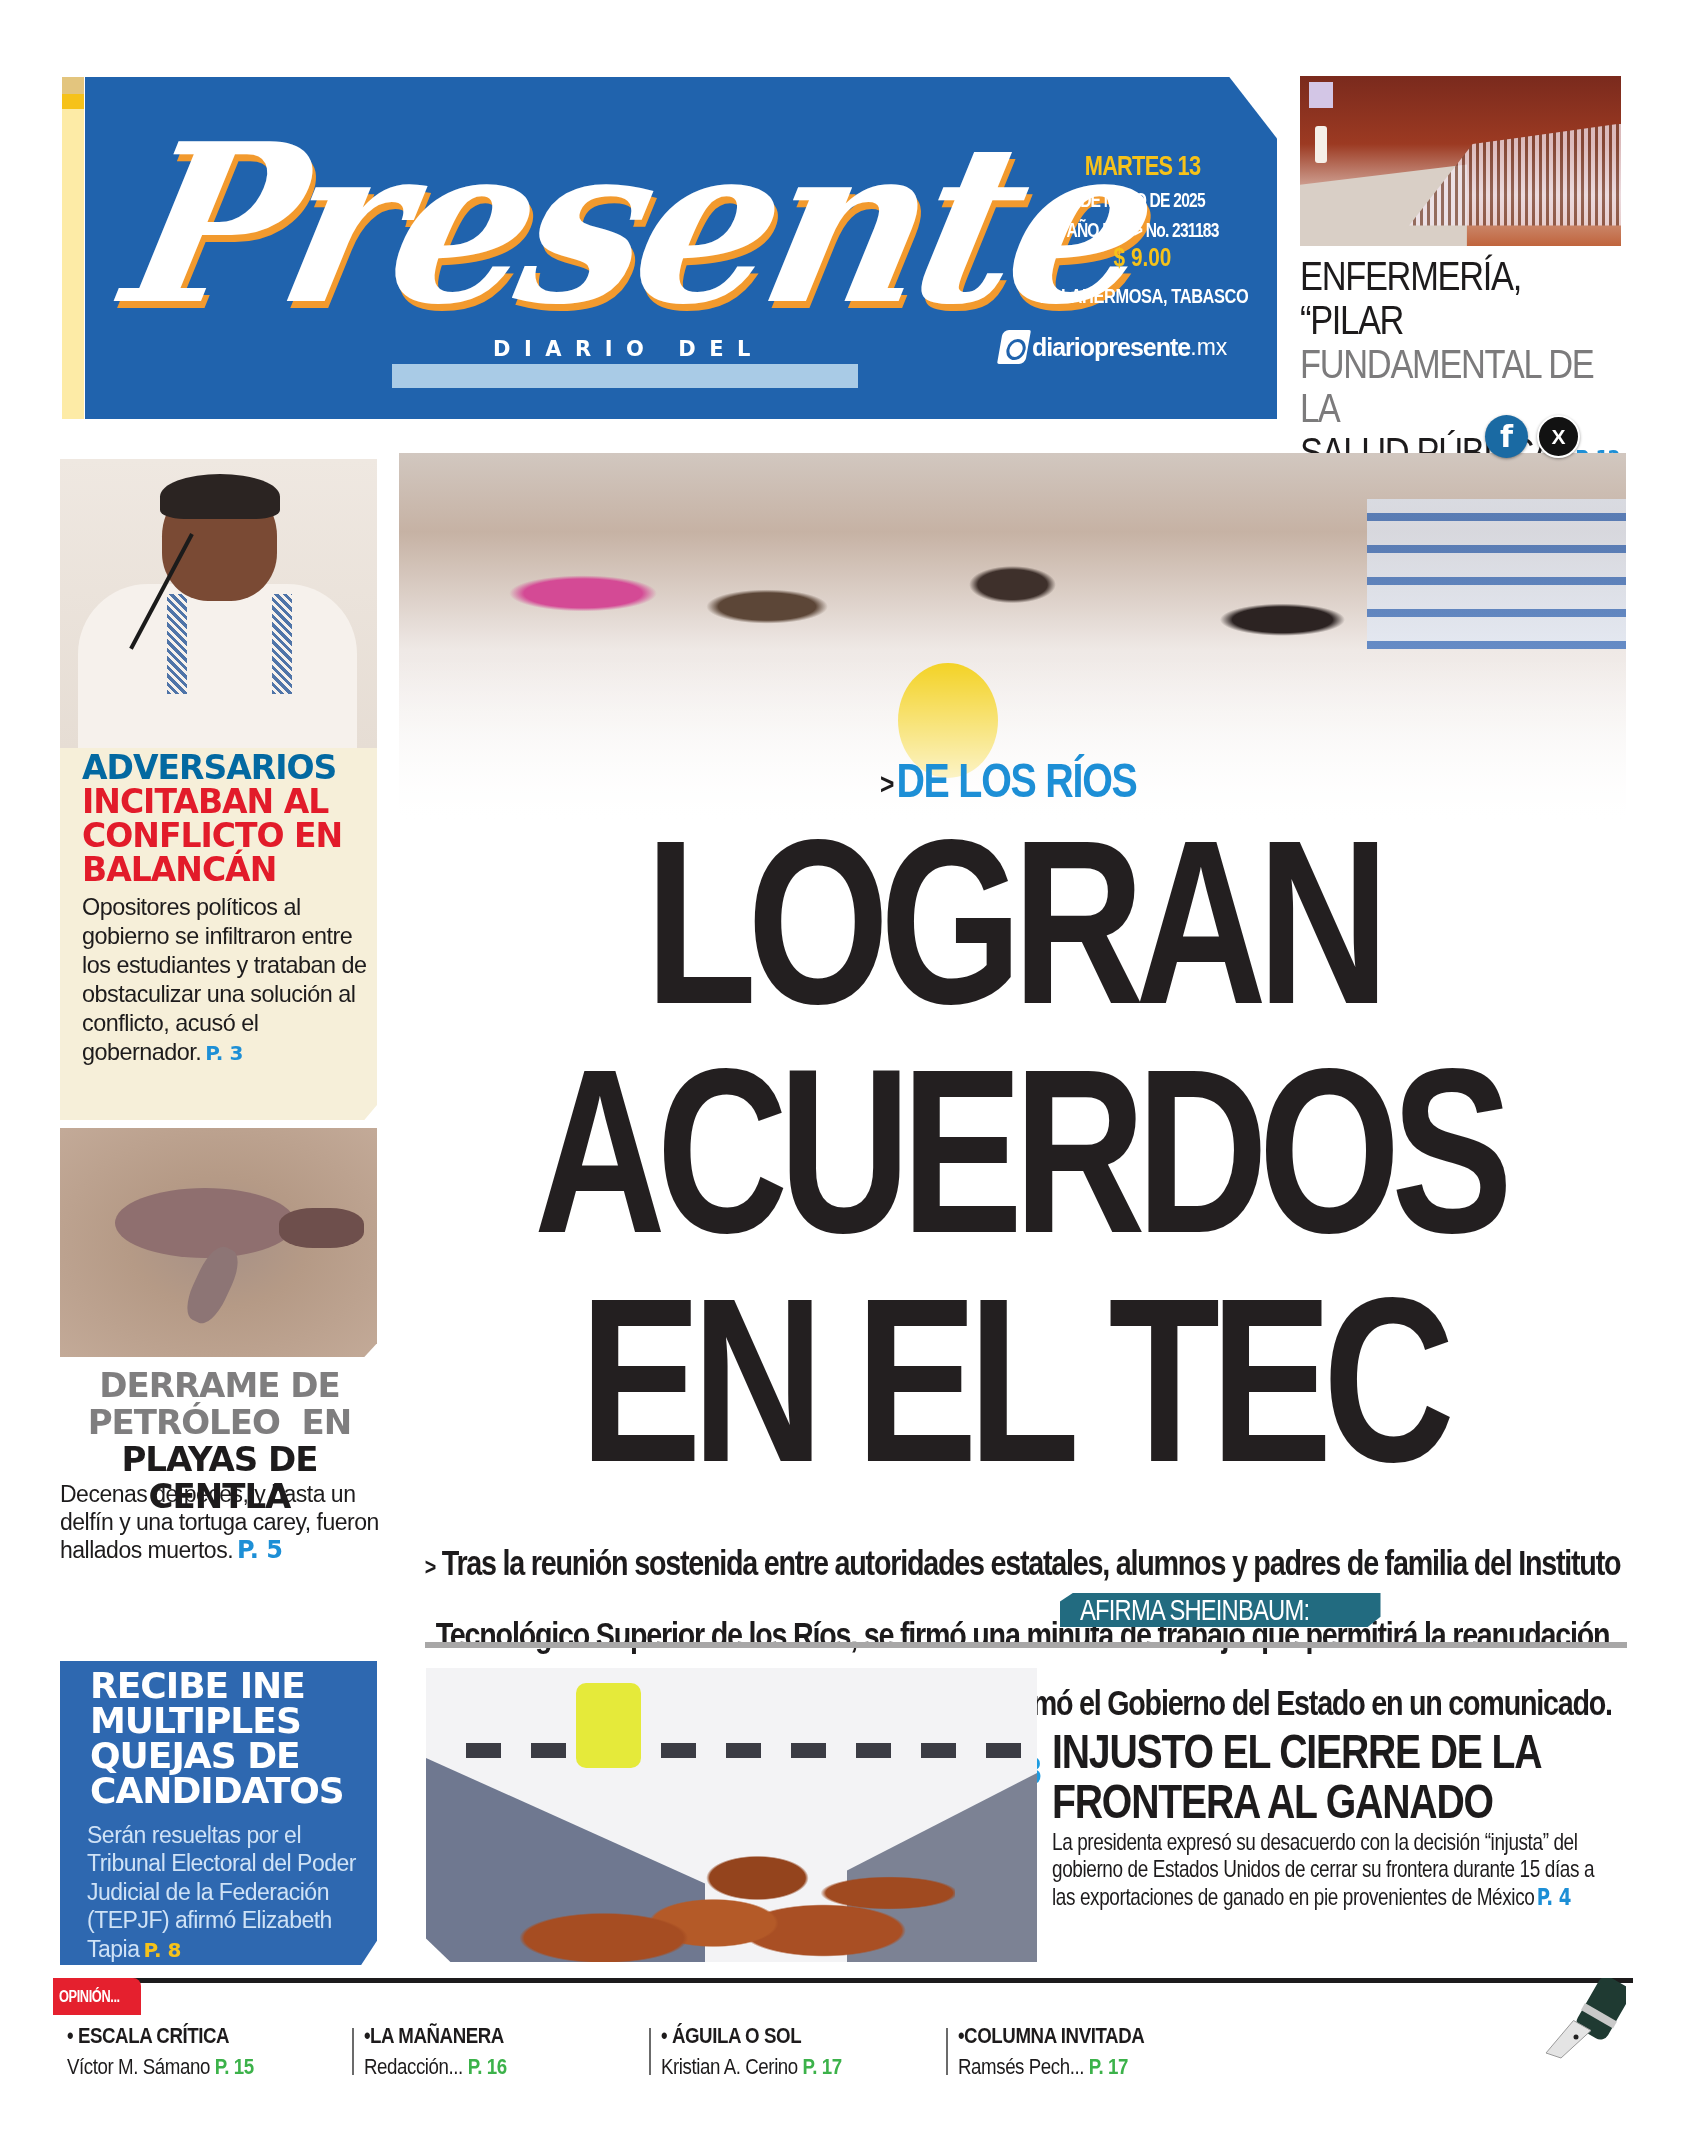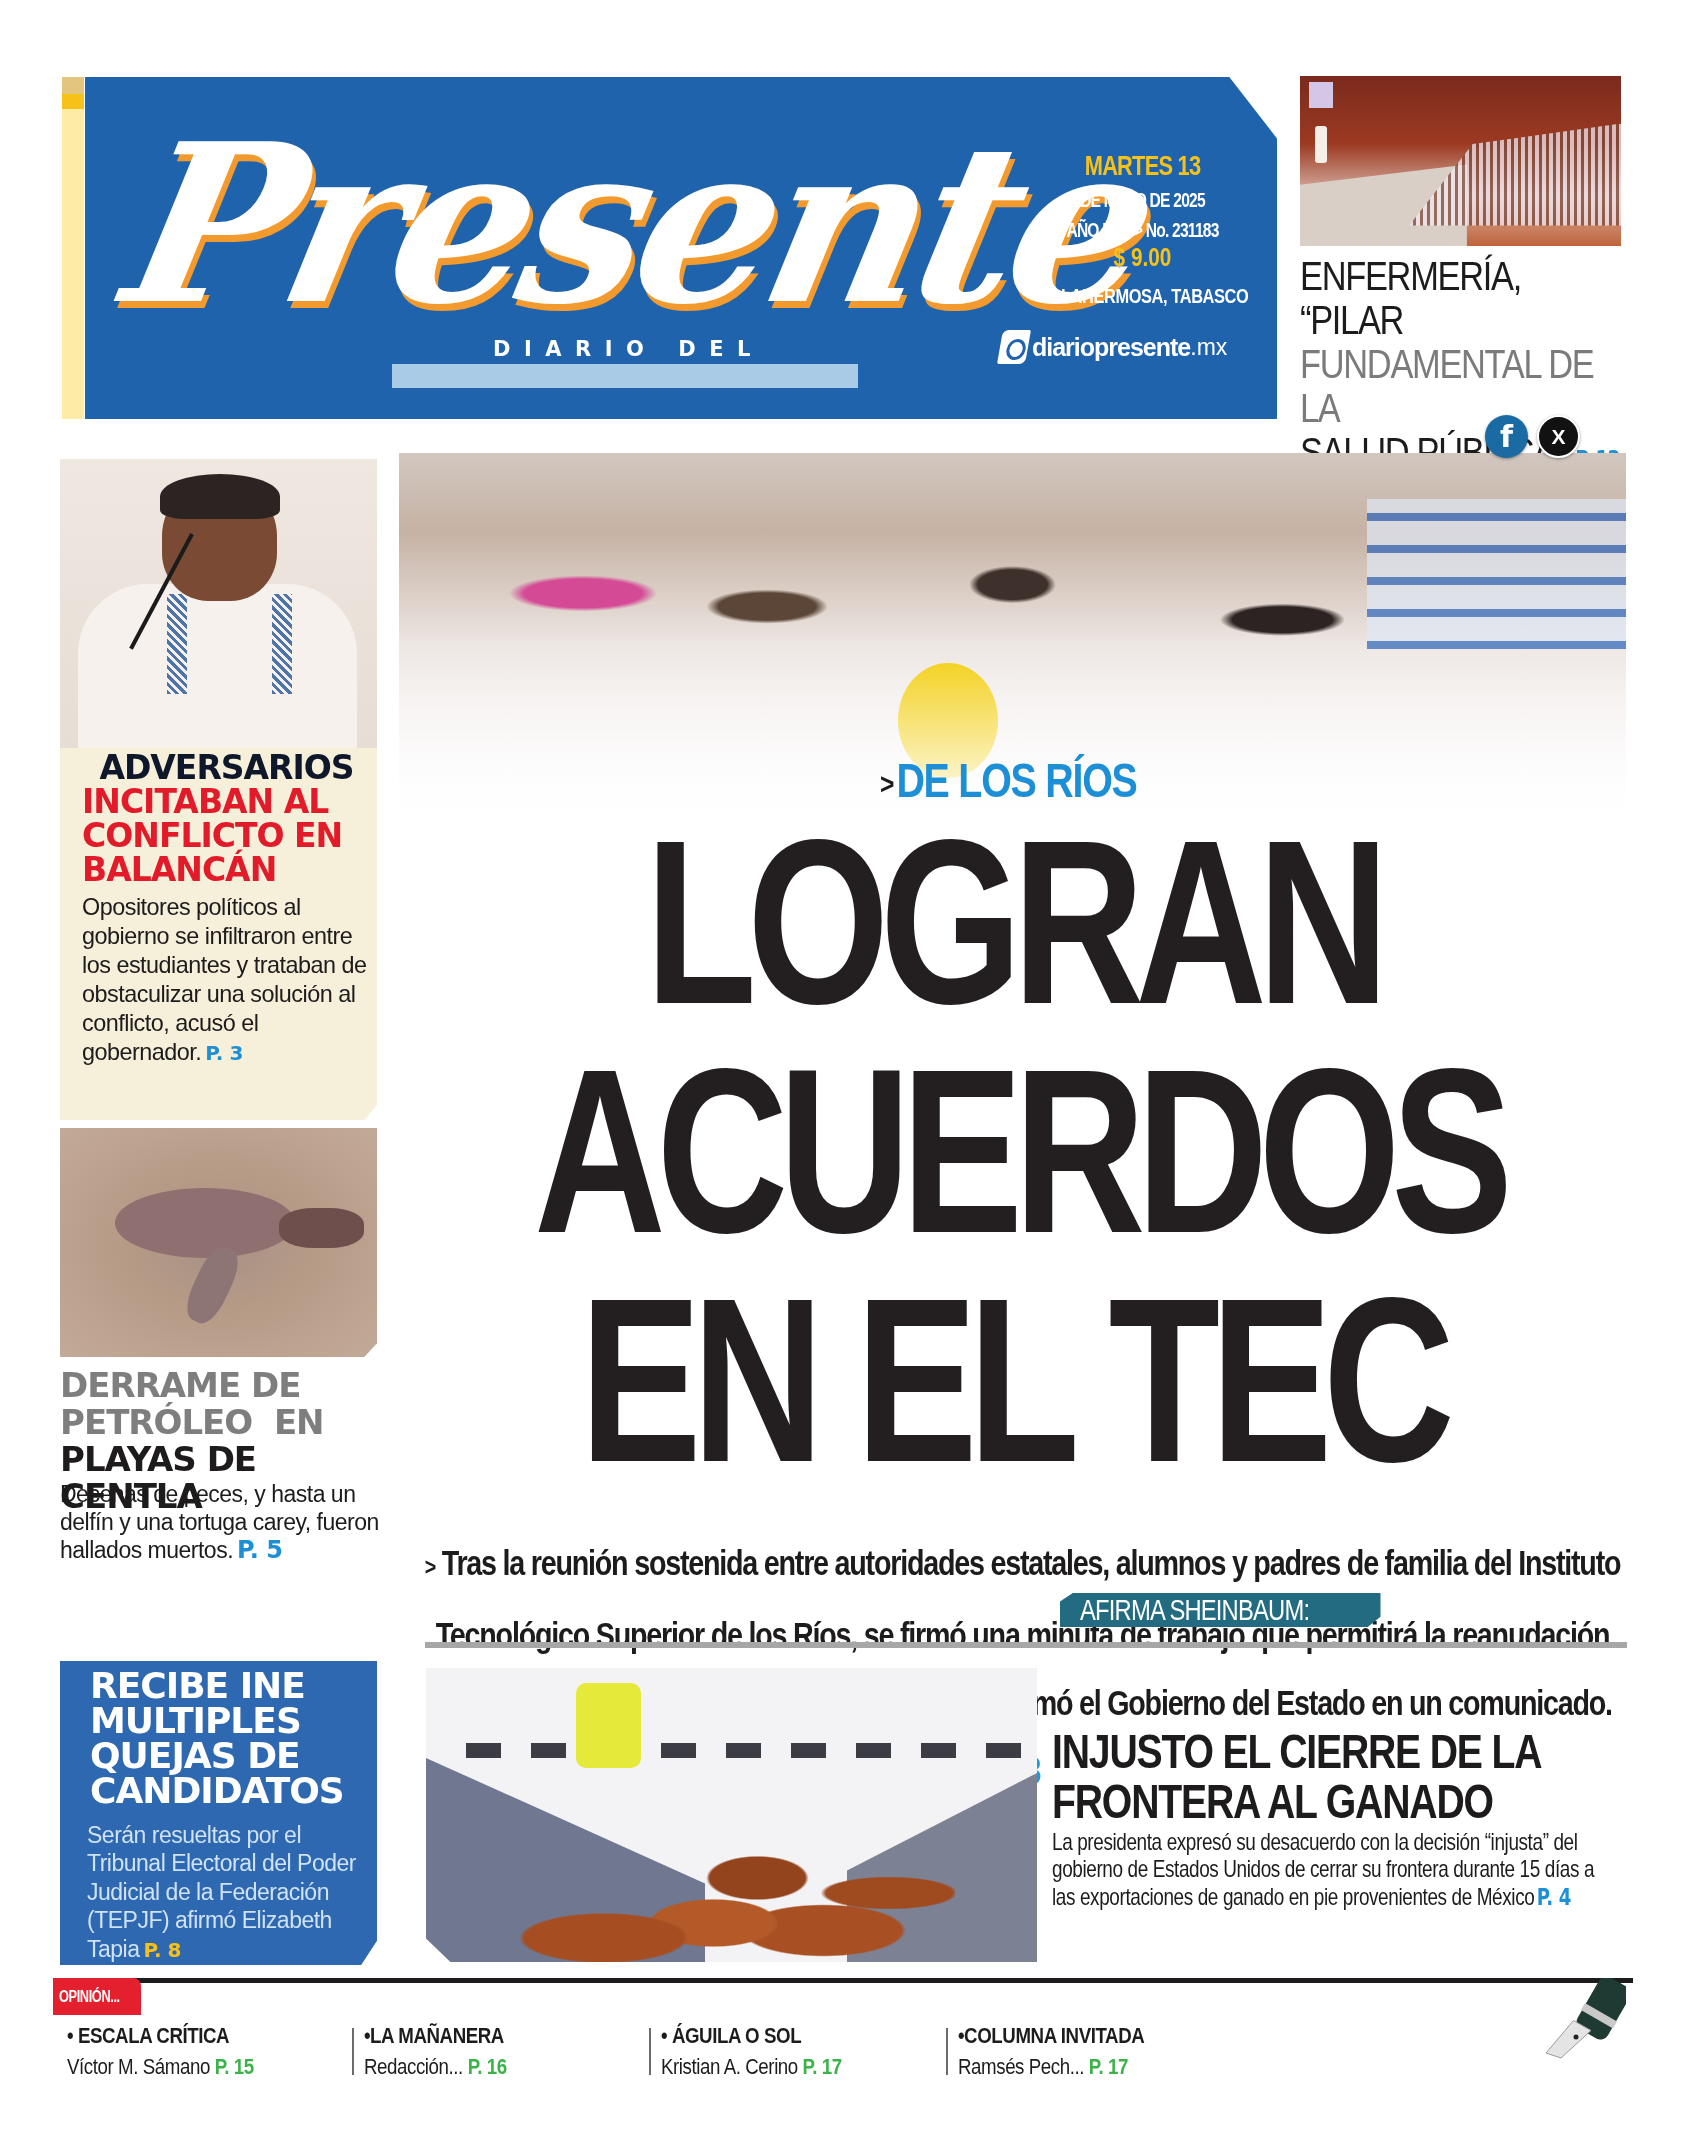--- a/index.html
+++ b/index.html
@@ -90,29 +90,29 @@
   
   .gov-photo { left: 60px; top: 459px; width: 317px; height: 289px; overflow: hidden; background: linear-gradient(180deg, #efe8e1 0%, #e6ddd4 100%); }
   .gov-photo .head { position: absolute; left: 102px; top: 22.4px; width: 115px; height: 120px; background: #7a4a34; border-radius: 46% 46% 40% 40%; }
   .gov-photo .hair { position: absolute; left: 100px; top: 15px; width: 120px; height: 45px; background: #2b2422; border-radius: 50% 50% 20% 20%; }
   .gov-photo .shirt { position: absolute; left: 17.5px; top: 125px; width: 279px; height: 180px; background: #f6f1ec; border-radius: 70px 70px 0 0; }
   .gov-photo .emb1, .gov-photo .emb2 { position: absolute; top: 135px; width: 20px; height: 100px; background: repeating-linear-gradient(45deg, #4f74a8 0 3px, #f6f1ec 3px 6px); }
   .gov-photo .emb1 { left: 107px; } .gov-photo .emb2 { left: 212px; }
   .gov-photo .mic { position: absolute; left: 130px; top: 75px; width: 4px; height: 130px; background: #1b1b1b; transform: rotate(28deg); transform-origin: top; }
   .gov-box { left: 60px; top: 748px; width: 317px; height: 372px; background: #f6efd9; clip-path: polygon(0 0, 100% 0, 100% 96%, 96% 100%, 0 100%); }
   .gov-title { left: 82px; top: 751px; width: 289px; font-family: "DejaVu Sans", sans-serif; font-weight: bold; font-size: 33px; line-height: 34px; letter-spacing: -1px; }
-  .gov-title .black { color: #0f172a; text-align: center; } .gov-title .red { color: #e21b2a; }
+  .gov-title .black { color: #0369a1; } .gov-title .red { color: #e21b2a; }
   .gov-body { left: 82px; top: 893px; width: 294px; font-size: 23.4px; line-height: 29px; color: #1d1b1c; letter-spacing: -0.5px; }
   .gov-body .page-ref { font-size: 20px; margin-left: 4px; }
 
   .turtle-photo { left: 60px; top: 1128px; width: 317px; height: 229px; overflow: hidden; background: radial-gradient(ellipse at 50% 50%, #a69086 0%, #b59a86 40%, #c3aa98 100%); clip-path: polygon(0 0, 100% 0, 100% 94%, 96% 100%, 0 100%); }
   .turtle-photo .shell { position: absolute; left: 55px; top: 60px; width: 180px; height: 70px; background: #8f6f6f; border-radius: 50%; }
   .turtle-photo .head { position: absolute; left: 219px; top: 80px; width: 85px; height: 40px; background: #6e4f4c; border-radius: 40%; }
   .turtle-photo .flipper { position: absolute; left: 135px; top: 117px; width: 35px; height: 80px; background: #8d7575; border-radius: 40%; transform: rotate(25deg); }
-  .turtle-title { left: 60px; top: 1367px; width: 319px; font-family: "DejaVu Sans", sans-serif; font-weight: bold; font-size: 34px; line-height: 37px; letter-spacing: -1px; }
+  .turtle-title { left: 60px; top: 1367px; width: 319px; font-family: "DejaVu Sans", sans-serif; font-weight: bold; font-size: 34px; line-height: 37px; letter-spacing: -1px; text-align: center; }
   .turtle-title .gray { color: #7f7e7f; } .turtle-title .black { color: #1d1b1c; }
   .turtle-body { left: 60px; top: 1480px; width: 319px; font-size: 23px; line-height: 28px; letter-spacing: -0.5px; }
   .turtle-body .page-ref { font-size: 24px; margin-left: 4px; }
 
   .ine-box { left: 60px; top: 1661px; width: 317px; height: 304px; background: #2e68b0; clip-path: polygon(0 0, 100% 0, 100% 92%, 95% 100%, 0 100%); }
   .ine-title { left: 90px; top: 1668px; width: 279px; font-family: "DejaVu Sans", sans-serif; font-weight: bold; font-size: 36px; line-height: 35px; color: #ffffff; letter-spacing: -1px; }
   .ine-body { left: 87px; top: 1821px; width: 284px; font-size: 23px; line-height: 28.4px; color: #cfe2f6; letter-spacing: -0.5px; }
   .ine-body .page-ref { color: #f6c21a; font-size: 20px; margin-left: 4px; }
 
   

